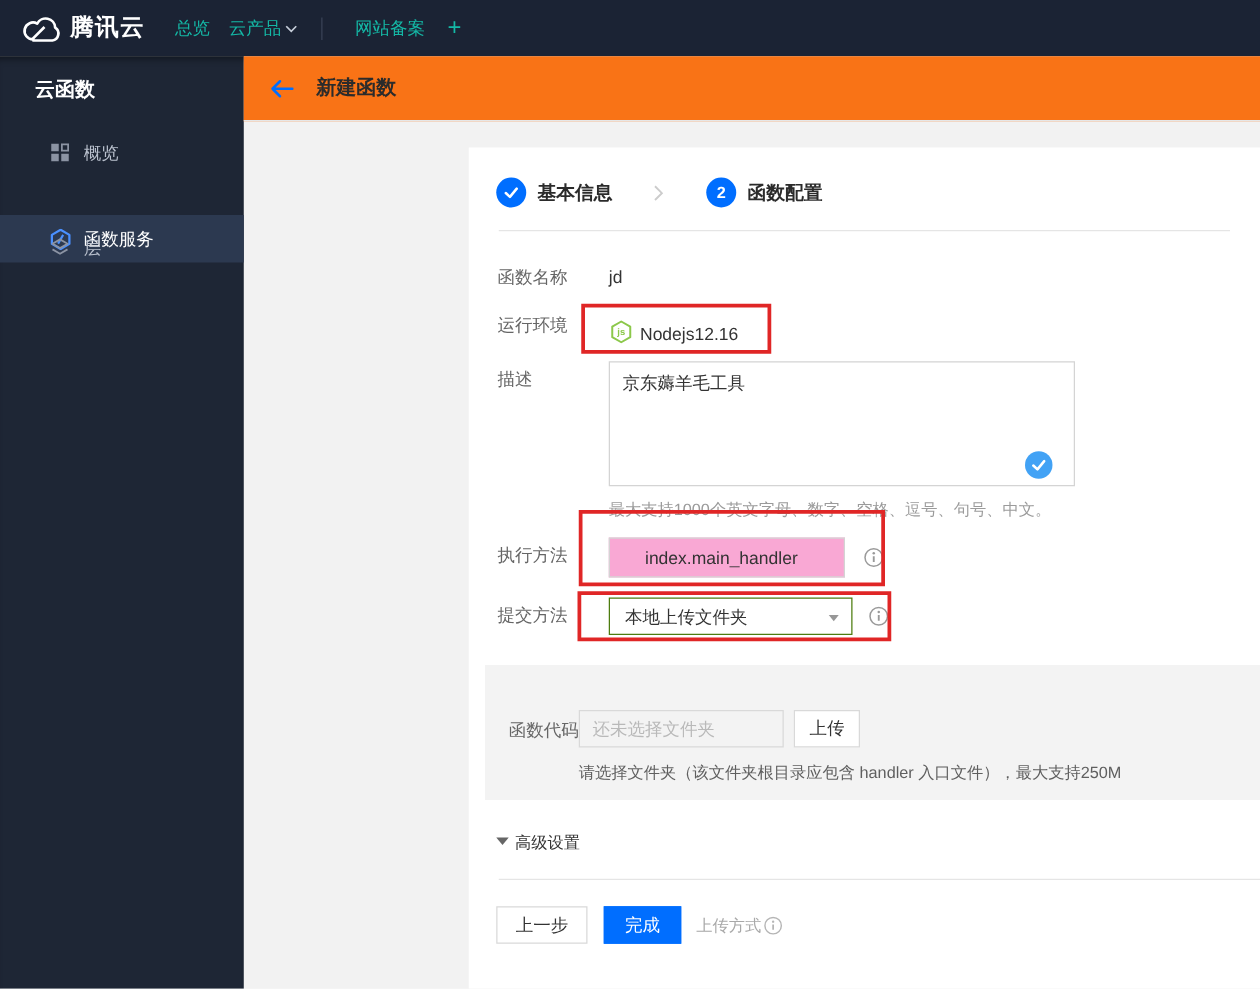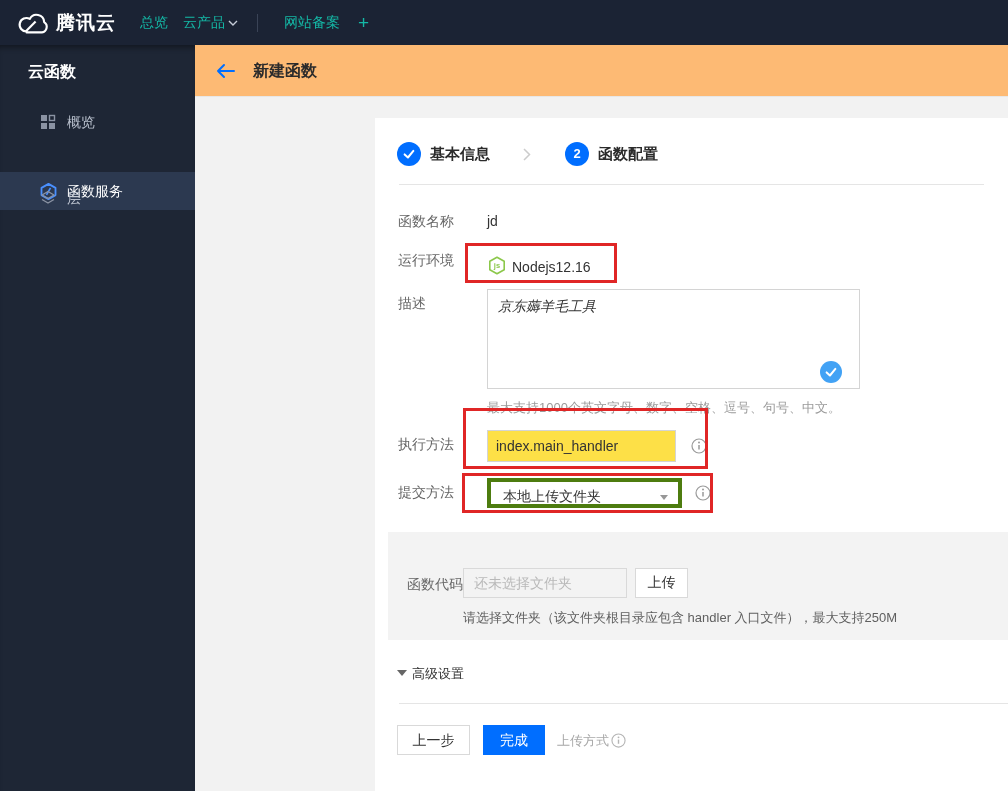--- a/index.html
+++ b/index.html
@@ -17,43 +17,43 @@
   
   #sidebar { left:0; top:45px; width:195px; height:746px; background:#1e2635; box-shadow:inset 0 6px 6px -4px rgba(0,0,0,.45); }
   #sidebar .side-title { left:28px; top:17px; color:#ffffff; font-size:16px; font-weight:bold; }
   .side-item { left:0; width:195px; height:38px; cursor:pointer; }
   .side-item .lbl { position:absolute; left:67px; top:0; line-height:38px; font-size:14px; color:#b9c0cd; }
   .side-item.active { background:#2c3950;margin-top:31px; }
   .side-item.active .lbl { color:#ffffff; }
   .side-icon { position:absolute; left:40px; top:11px; }
 
   
-  #header { left:195px; top:45px; width:813px; height:52px; background:#fdba74; border-bottom:1px solid #e7e7e7; }
+  #header { left:195px; top:45px; width:813px; height:52px; background:#f97316; border-bottom:1px solid #e7e7e7; }
   #back-arrow { left:20px; top:18px; cursor:pointer; }
   #page-title { left:58px; top:0; line-height:52px; font-size:16px; font-weight:bold; color:#2b2b2b; }
 
   
   #panel { left:375px; top:118px; width:633px; height:673px; background:#ffffff; }
 
   .step-circle { width:24px; height:24px; border-radius:50%; background:#006eff; color:#fff; text-align:center; line-height:24px; font-size:13px; font-weight:bold; }
   .step-label { font-size:15px; font-weight:bold; color:#2b2b2b; }
   .divider { height:1px; background:#e5e5e5; }
 
   .f-label { font-size:14px; color:#666666;font-family:Liberation Mono, monospace; }
   .f-value { font-size:14px; color:#333333; }
   .req { color:#e54545; margin-left:2px; }
 
-  #desc-box { left:112px; top:171px; width:373px; height:100px; border:1px solid #d4d4d4; background:#fff; padding:8px 10px; font-size:14px; color:#333;font-style:italic; }
+  #desc-box { left:112px; top:171px; width:373px; height:100px; border:1px solid #d4d4d4; background:#fff; padding:8px 10px; font-size:14px; color:#333; }
   #desc-check { left:445px; top:243px; width:22px; height:22px; border-radius:50%; background:#42a2f5; }
   .hint { font-size:13px; color:#9b9b9b; }
 
-  .tc-input { border:1px solid #d4d4d4; background:#fde047; font-size:14px; color:#333; padding:0 8px; outline:none; font-family:"Liberation Sans","DejaVu Sans",sans-serif; }
+  .tc-input { border:1px solid #d4d4d4; background:#f9a8d4; font-size:14px; color:#333; padding:0 28px; outline:none; font-family:"Liberation Sans","DejaVu Sans",sans-serif; }
   #handler-input { left:112px; top:312px; width:189px; height:32px; }
 
-  .tc-select { border:4px solid #4d7c0f; background:#fff; font-size:14px; color:#333; line-height:28px; padding-left:12px; cursor:pointer; }
+  .tc-select { border:1px solid #4d7c0f; background:#fff; font-size:14px; color:#333; line-height:28px; padding-left:12px; cursor:pointer; }
   #submit-select { left:112px; top:360px; width:195px; height:30px; }
   .sel-caret { position:absolute; right:10px; top:13px; width:0; height:0; border-left:4px solid transparent; border-right:4px solid transparent; border-top:5px solid #979797; }
 
   .info-icon { cursor:pointer; }
 
   
   #code-section { left:13px; top:414px; width:620px; height:108px; background:#f3f3f3; }
   #code-input { left:75px; top:36px; width:164px; height:30px; background:#f3f3f3; border:1px solid #d9d9d9; color:#b9b9b9; font-size:14px; padding:0 10px; }
   #code-input::placeholder { color:#b9b9b9; }
   #upload-btn { left:247px; top:36px; width:53px; height:30px; background:#ffffff; border:1px solid #d9d9d9; font-size:14px; color:#333; cursor:pointer; }

